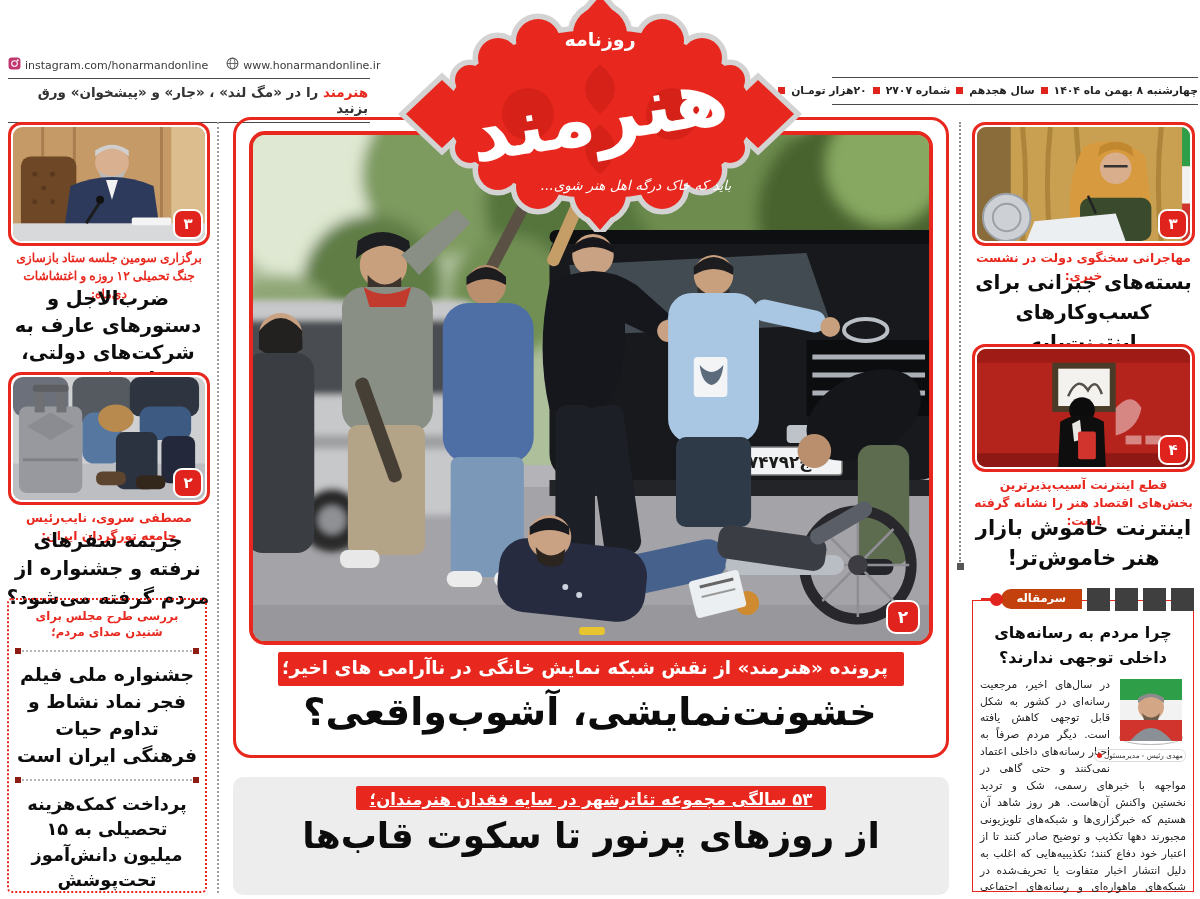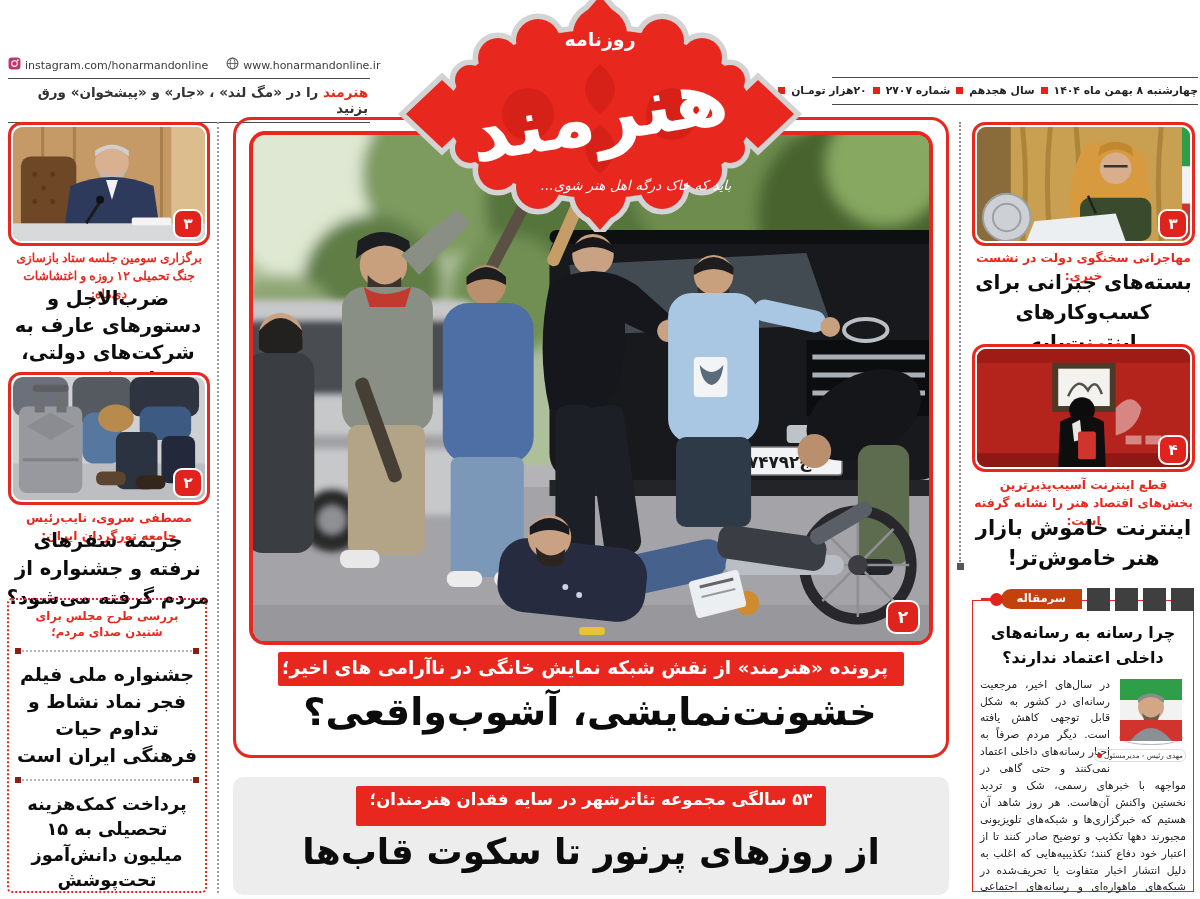--- a/index.html
+++ b/index.html
@@ -75,21 +75,21 @@
               overflow:hidden;box-sizing:border-box;z-index:2;background:#9aa48a;}
   .main-badge{width:30px;height:30px;font-size:17px;line-height:30px;right:9px;bottom:7px;border-radius:10px;}
   .main-kicker-row{position:absolute;left:249px;top:652px;width:684px;text-align:center;z-index:3;}
   .banner{display:inline-block;background:#e8281e;color:#fff;font-weight:bold;font-size:18.5px;
           padding:5px 16px 7px 4px;border-radius:2px;direction:rtl;line-height:1.2;}
   .main-headline{position:absolute;left:240px;top:690px;width:700px;text-align:center;font-size:38px;font-weight:800;
                  color:#0c0c0c;direction:rtl;z-index:3;letter-spacing:-0.5px;}
 
   
   .bottom-box{position:absolute;left:233px;top:777px;width:716px;height:118px;background:#ededee;border-radius:10px;text-align:center;}
-  .bottom-box .banner{font-size:16.5px;margin-top:9px;padding:4px 14px 16px 14px;}
+  .bottom-box .banner{font-size:16.5px;margin-top:9px;padding:4px 14px 0 14px;text-decoration:underline;}
   .bottom-headline{margin-top:5px;font-size:36px;font-weight:800;color:#0c0c0c;direction:rtl;letter-spacing:-0.5px;}
 </style>
 </head>
 <body>
 
 <div class="page">
 
   <div class="hdr-left">
     <div class="hdr-urls">
       <span class="u">
@@ -416,21 +416,21 @@
       <span class="ed-line"></span>
         <span class="ed-dot"></span>
       <span class="ed-pill">سرمقاله</span>
       <span class="ed-sqs">
           <i></i>
           <i></i>
           <i></i>
           <i></i>
         </span>
     </div>
-    <div class="ed-title">چرا رسانه به رسانه‌های داخلی اعتماد ندارند؟</div>
+    <div class="ed-title">چرا مردم به رسانه‌های داخلی توجهی ندارند؟</div>
     <div class="ed-body">
       <span class="ed-ava">
         <span class="cir">
           <svg width="62" height="62" viewBox="0 0 62 62">
             <rect width="62" height="21" fill="#2f9e49"></rect>
               <rect y="21" width="62" height="20" fill="#f2f2f2"></rect>
               <rect y="41" width="62" height="21" fill="#d0342c"></rect>
             <path d="M10 62 q21 -26 42 0 z" fill="#8a9096"></path>
             <circle cx="31" cy="28" r="13" fill="#d3a785"></circle>
             <path d="M18 24 q13 -12 26 0 l0 -5 q-13 -9 -26 0z" fill="#8b8b8b"></path>

